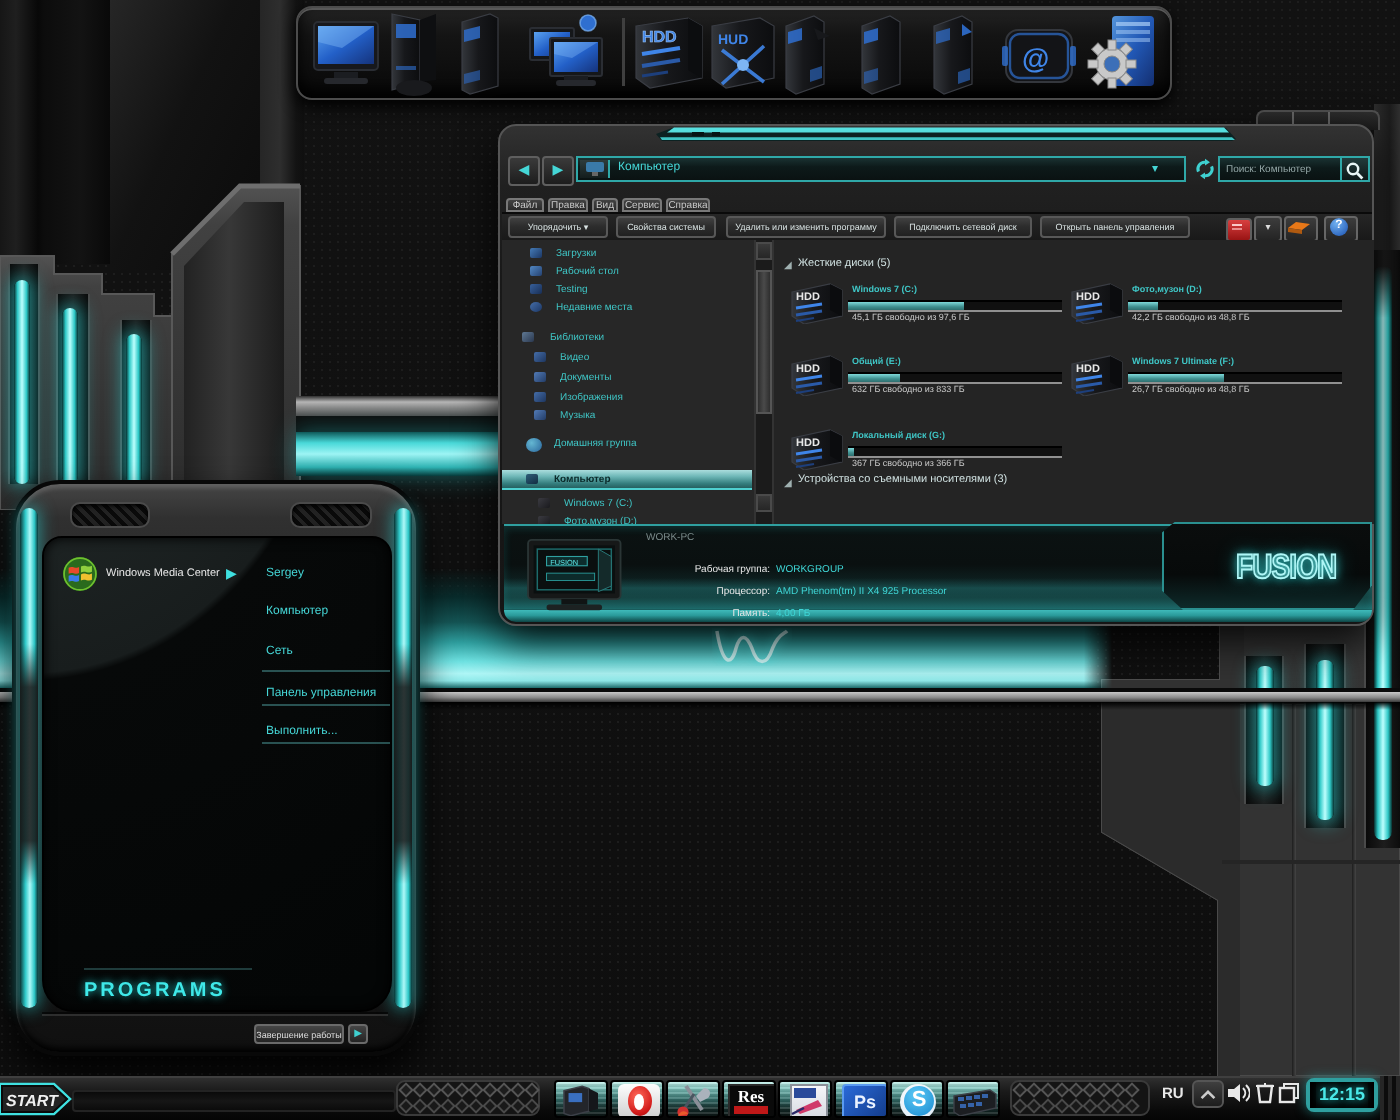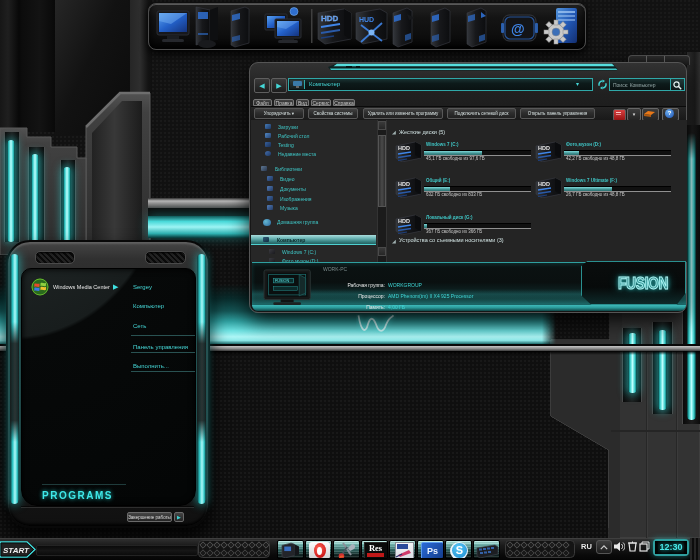--- a/index.html
+++ b/index.html
@@ -572,15 +572,15 @@
       <path d="M0,2 L9,2 M4.5,0.5 L4.5,2" stroke="#e8e8e8" stroke-width="1"></path>
     </svg>
 <svg class="abs" style="left:639px;top:541px;" width="11" height="11" viewBox="0 0 11 11">
       <rect x="1" y="3" width="7" height="7" fill="none" stroke="#e8e8e8" stroke-width="1.2"></rect>
       <path d="M3,3 L3,1 L10,1 L10,8 L8,8" fill="none" stroke="#e8e8e8" stroke-width="1"></path>
     </svg>
 
 <div class="abs" style="left:653px;top:539px;width:36px;height:17px;border:2px solid #2f9f9f;border-radius:4px;background:#050a0a;box-shadow:0 0 6px rgba(40,200,200,.5),inset 0 0 4px #000;box-sizing:border-box;"></div>
 <div class="abs" style="left:655px;top:541px;width:3px;height:13px;background:#000;"></div>
 <div class="abs" style="left:684px;top:541px;width:3px;height:13px;background:#000;"></div>
-<div class="abs" style="left:657px;top:542px;width:28px;text-align:center;font-size:9px;font-weight:bold;color:#4ae8e8;text-shadow:0 0 4px #1fd0d0;">12:30</div>
+<div class="abs" style="left:657px;top:542px;width:28px;text-align:center;font-size:9px;font-weight:bold;color:#4ae8e8;text-shadow:0 0 4px #1fd0d0;">12:15</div>
 <div class="abs" style="left:690px;top:538px;width:10px;height:22px;background:repeating-linear-gradient(90deg,#262626 0 2px,#0c0c0c 2px 4px);"></div>
 
 </div>
 </body></html>

